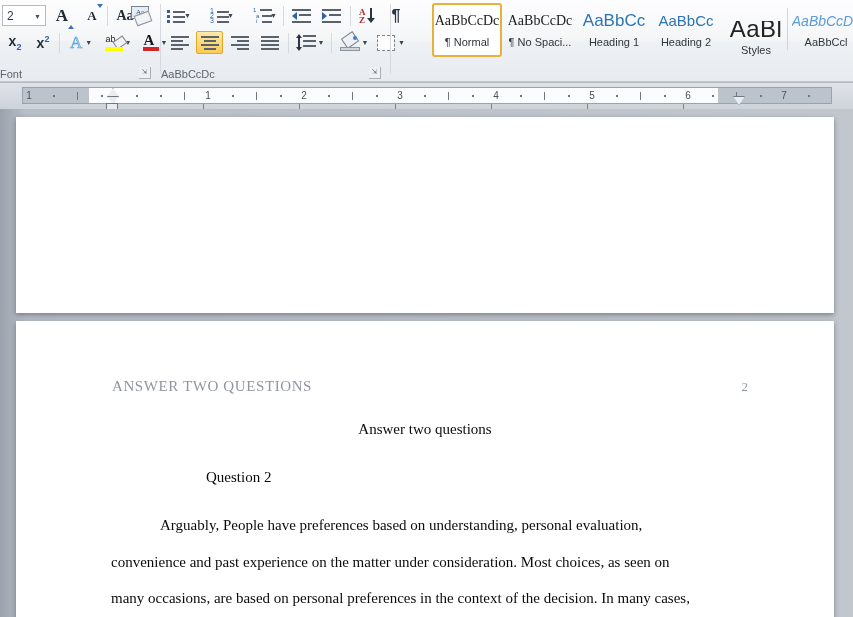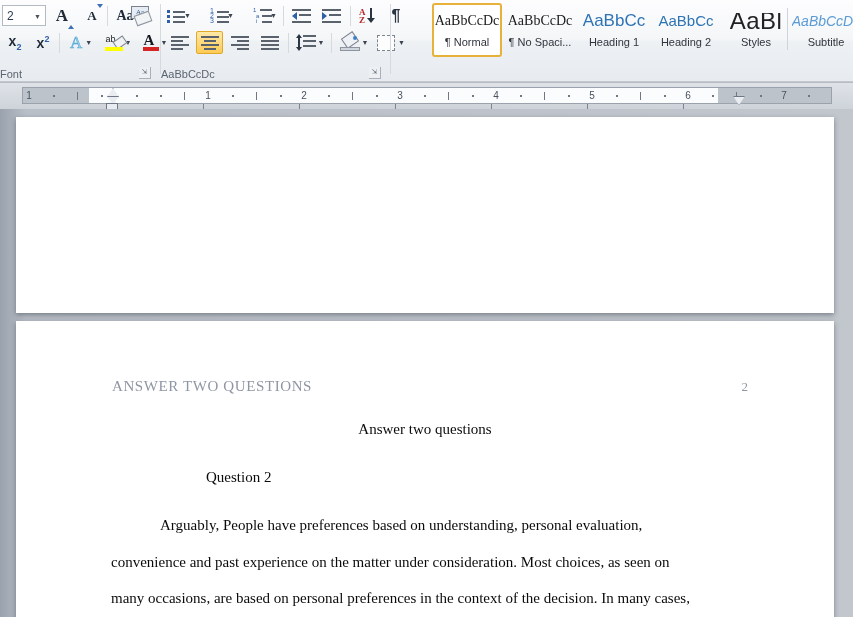--- a/index.html
+++ b/index.html
@@ -374,28 +374,28 @@
         <span class="style-name">¶ No Spaci...</span>
       </div>
       <div class="style-item" style="left:148px;">
         <span class="style-prev sv-h1">AaBbCc</span>
         <span class="style-name">Heading 1</span>
       </div>
       <div class="style-item" style="left:220px;">
         <span class="style-prev sv-h2">AaBbCc</span>
         <span class="style-name">Heading 2</span>
       </div>
-      <div class="style-item" style="left:290px;">
+      <div class="style-item" style="left:290px;justify-content:flex-end;">
         <span class="style-prev sv-title">AaBl</span>
         <span class="style-name">Styles</span>
       </div>
       <div class="vbar" style="left:356px;"></div>
       <div class="style-item" style="left:360px;">
         <span class="style-prev sv-sub">AaBbCcDc</span>
-        <span class="style-name">Subtitle</span>
+        <span class="style-name">AaBbCcl</span>
       </div>
       <div class="style-item" style="left:428px;width:40px;align-items:flex-start;">
         <span class="style-prev sv-sub">AaB</span>
         <span class="style-name">Subt</span>
       </div>
     </div>
   </div>
 
   <div class="ruler-band">
     <div class="ruler">

